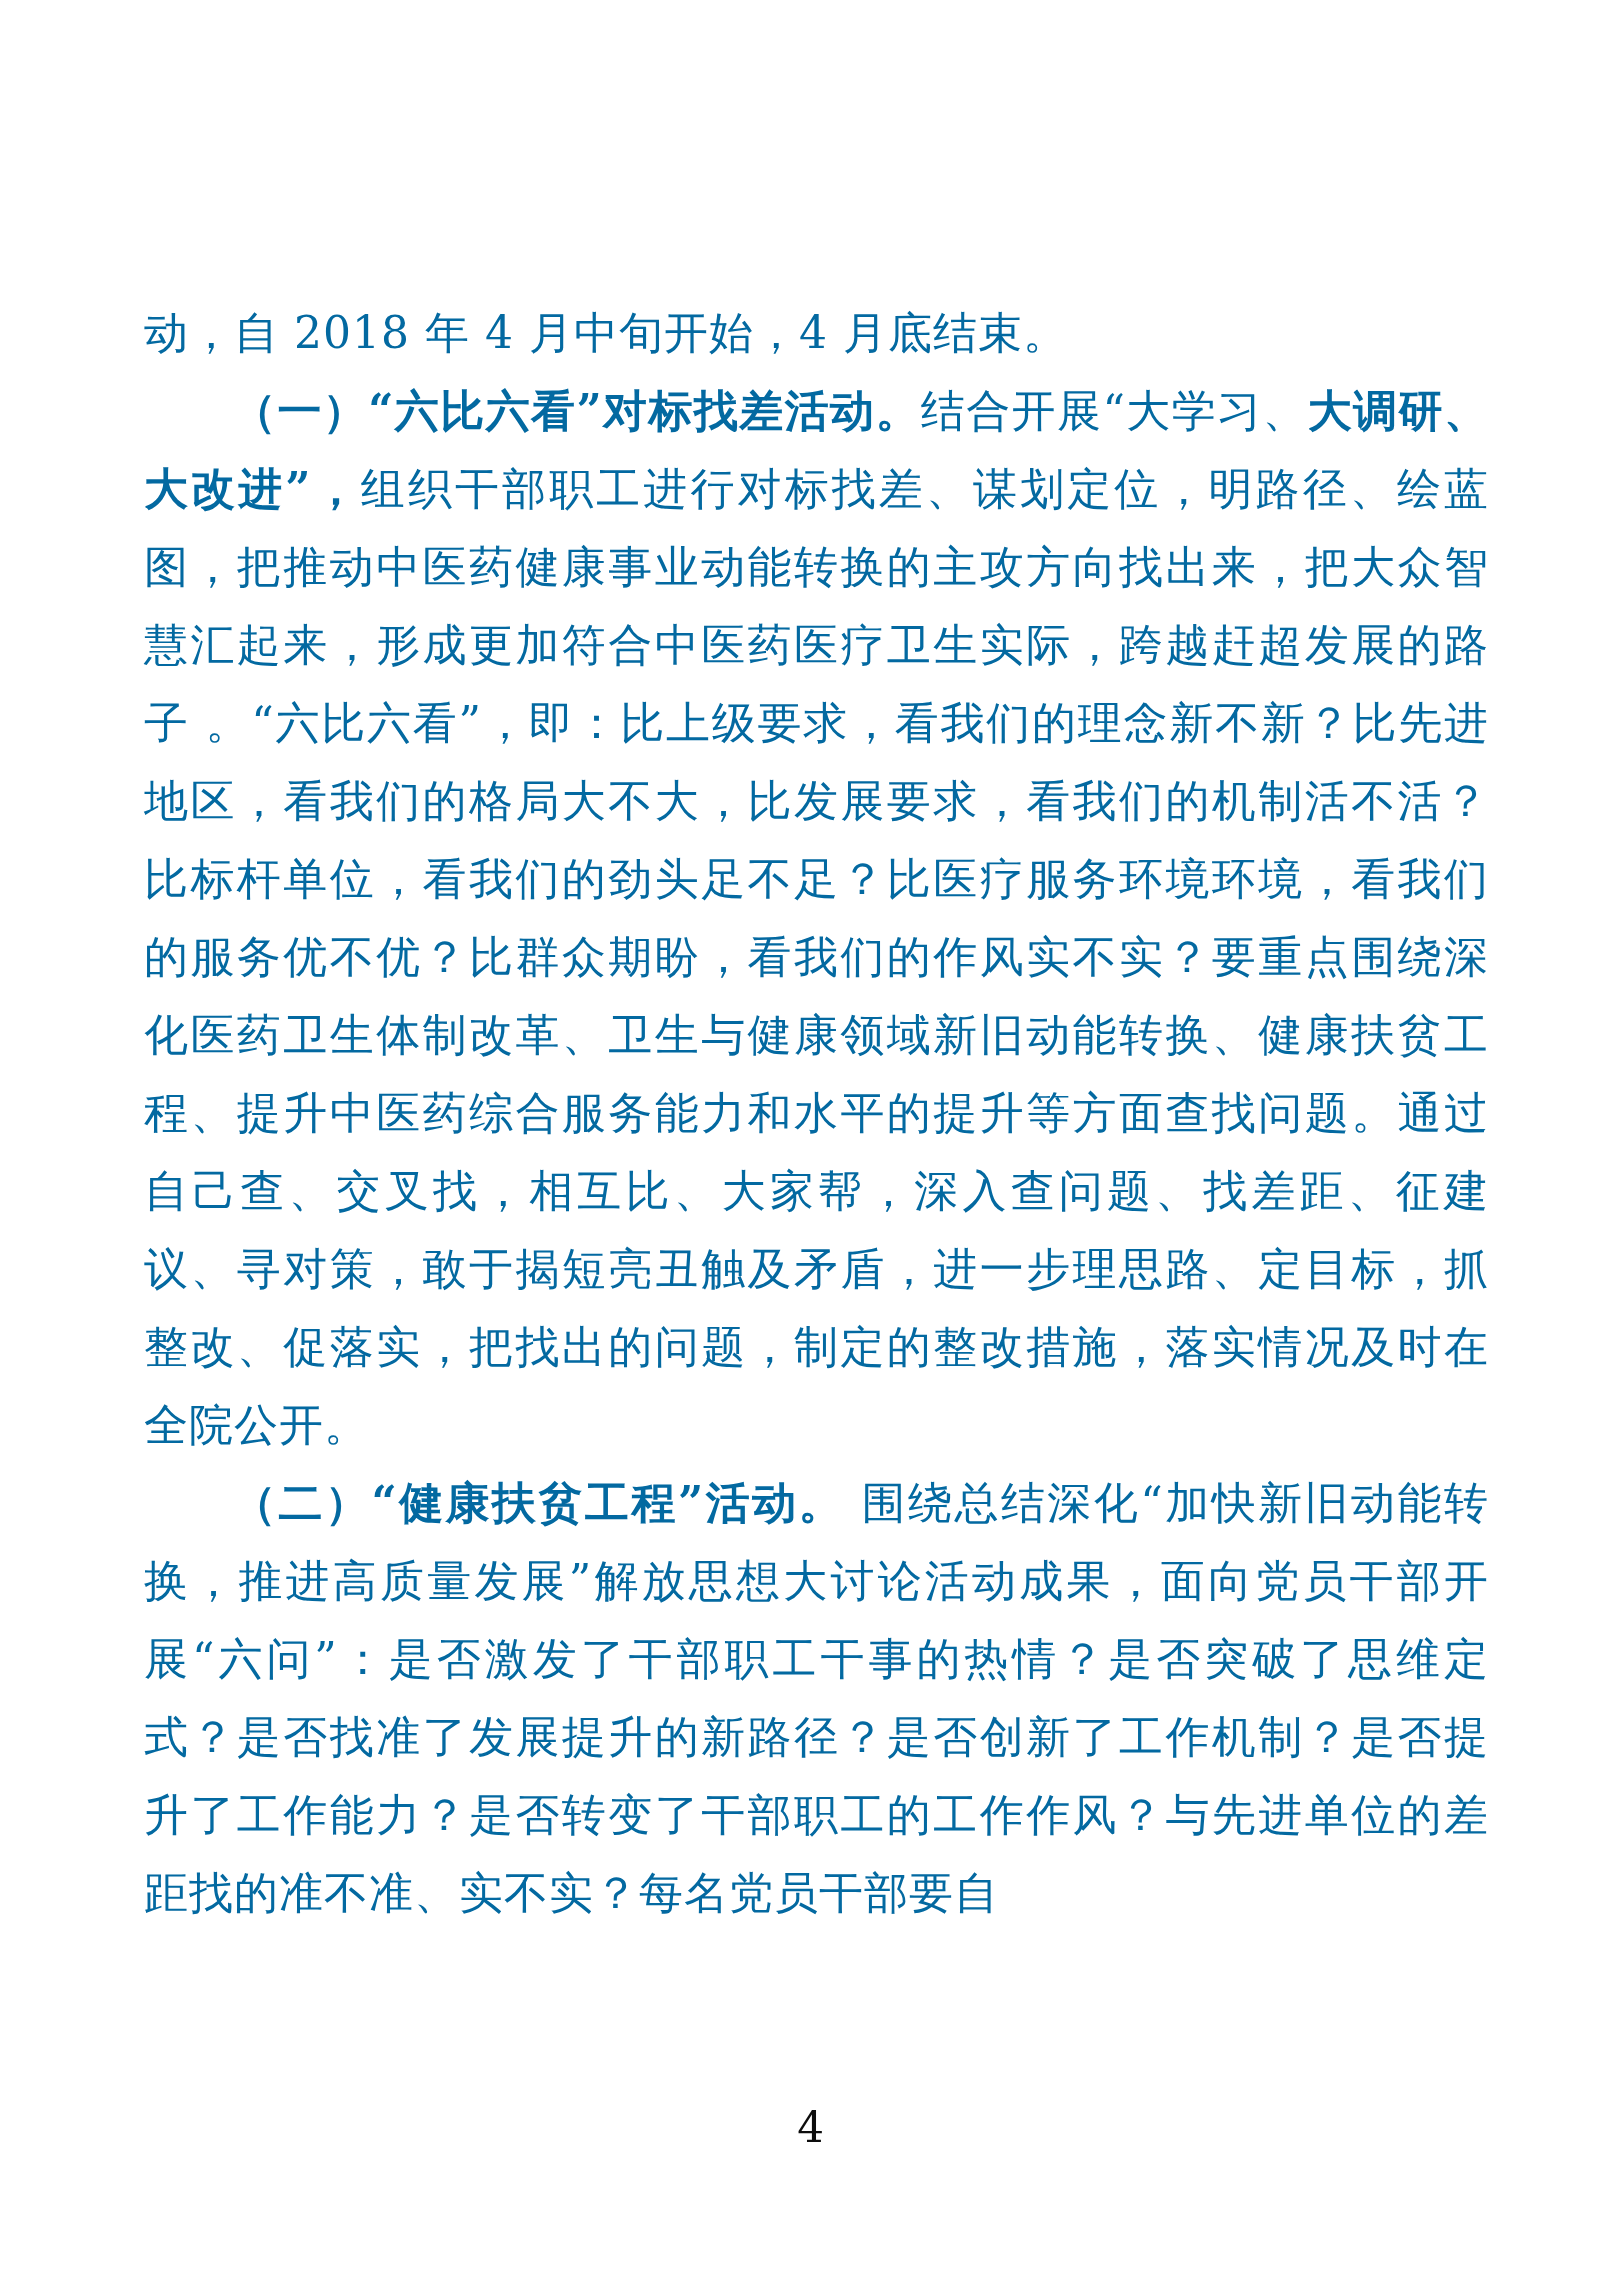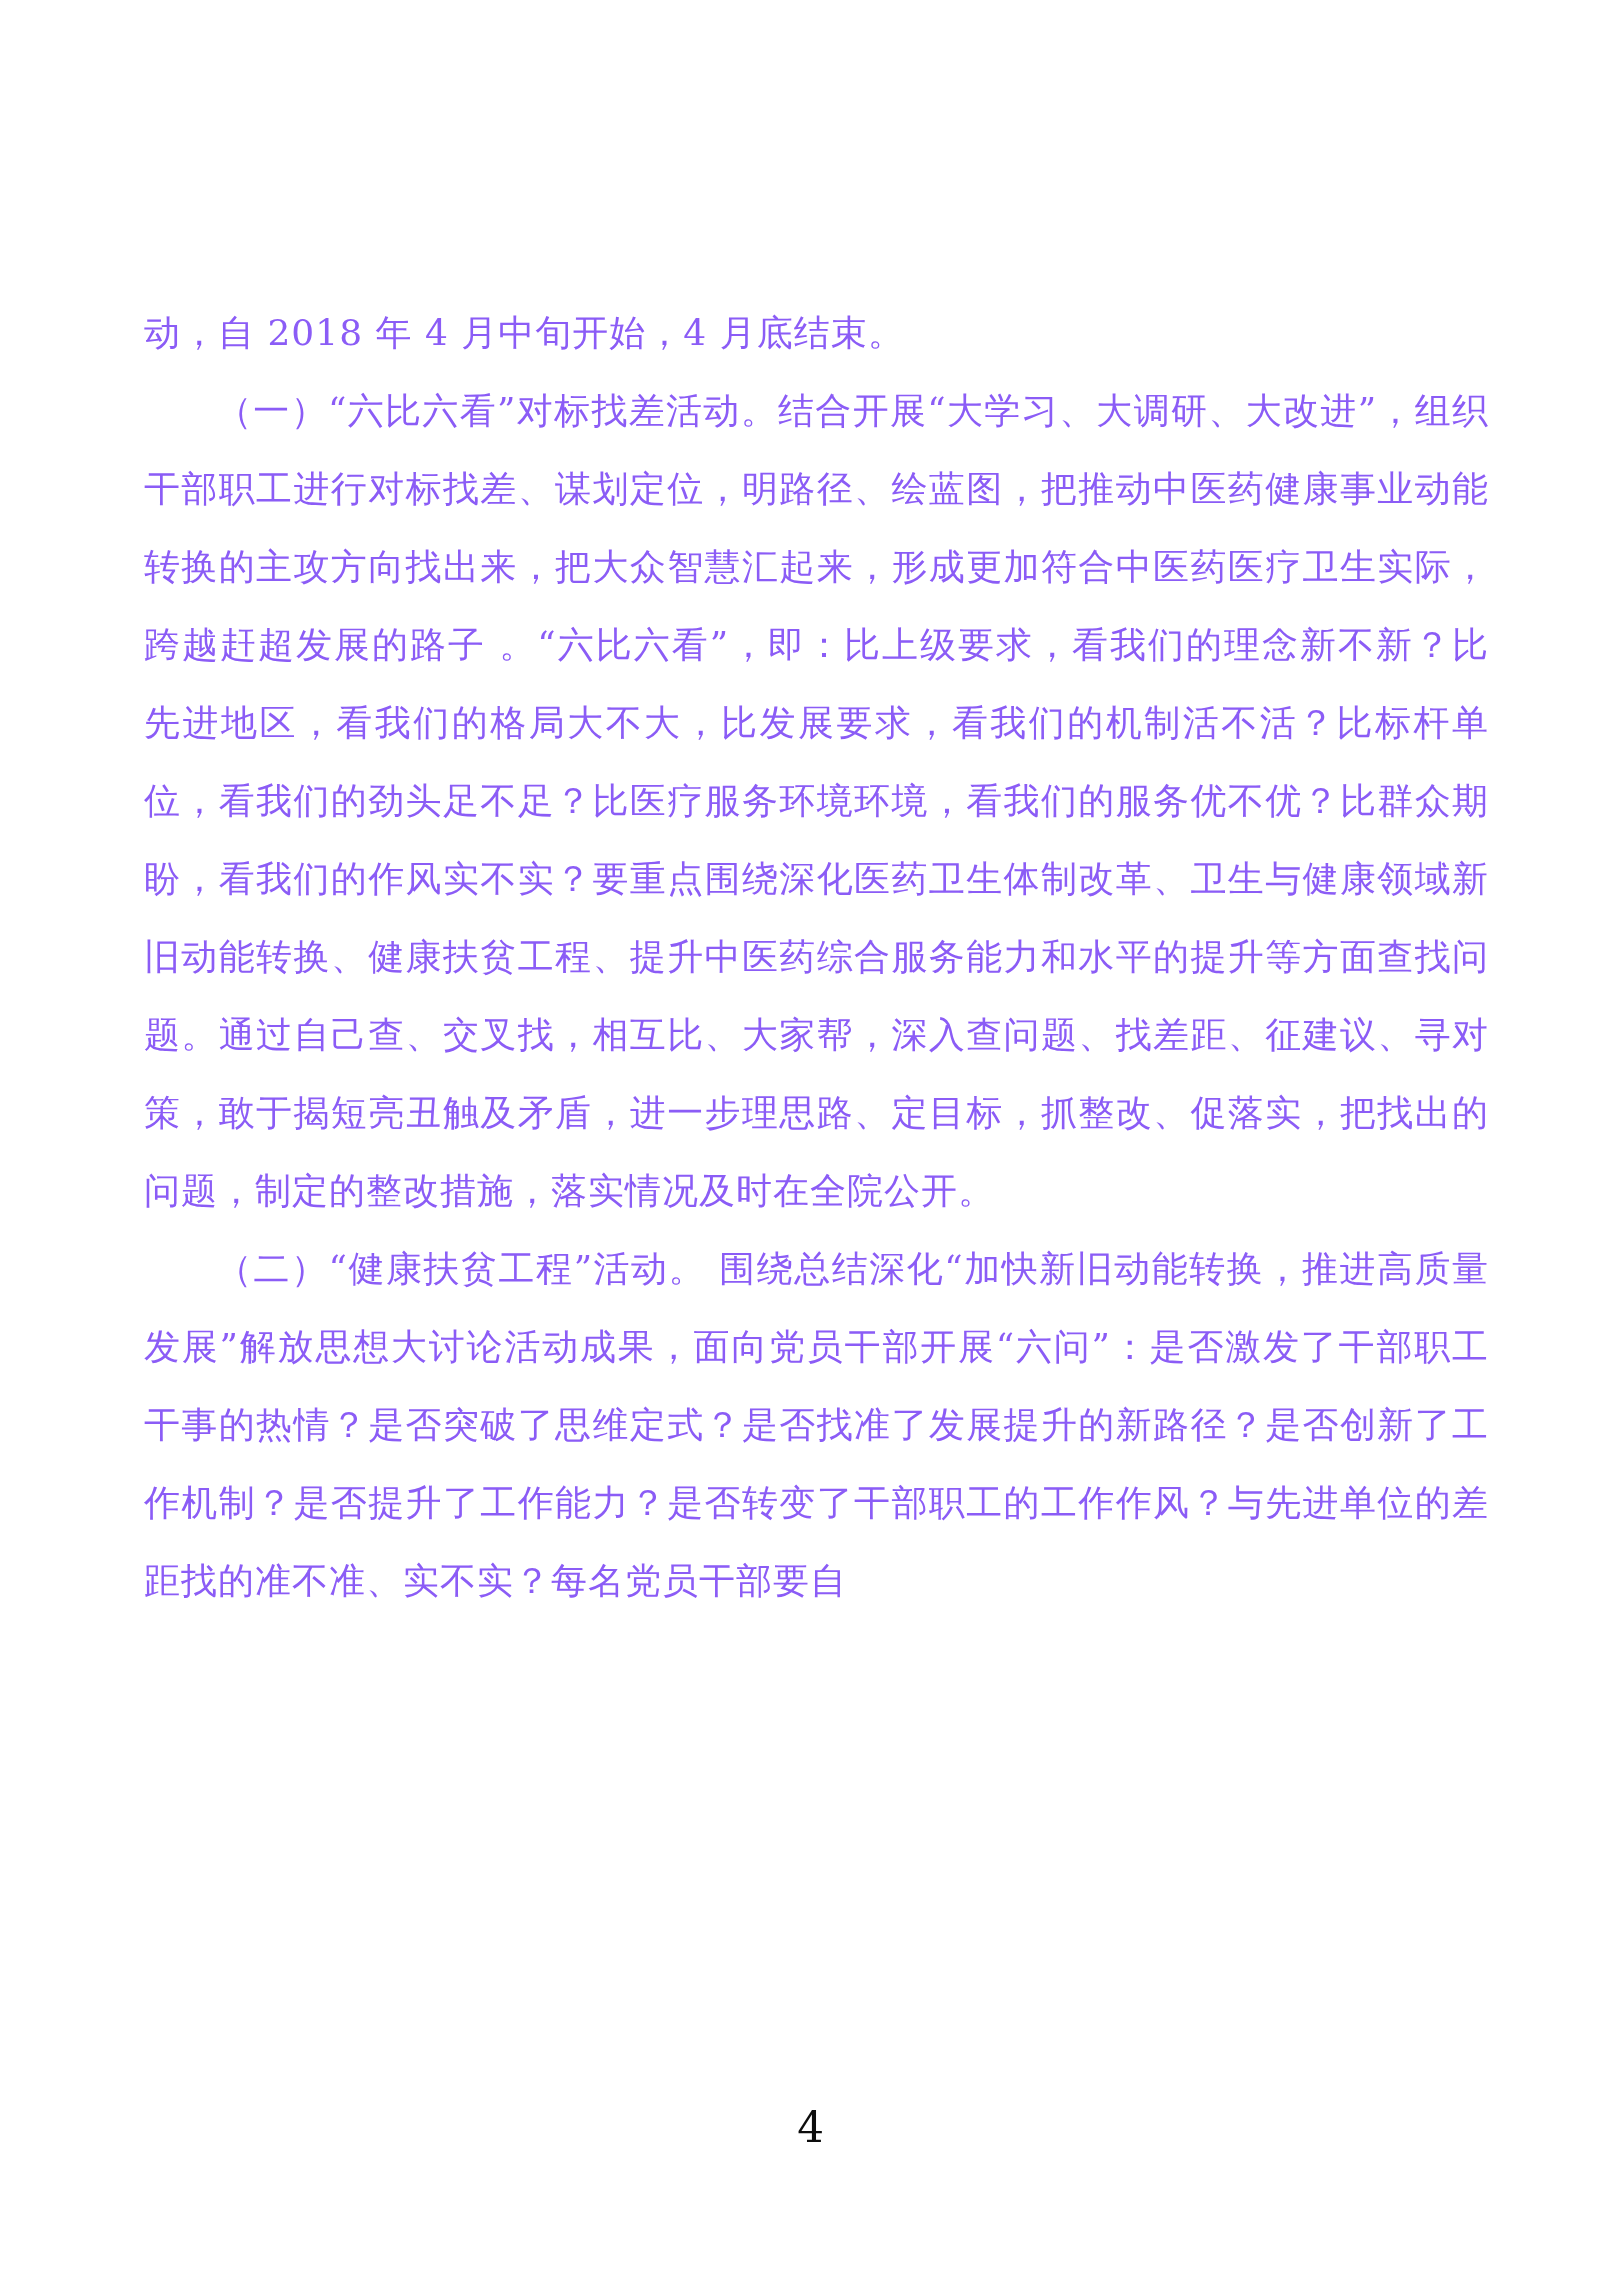--- a/index.html
+++ b/index.html
@@ -14,31 +14,31 @@
     background: #ffffff;
     margin: 0 auto;
     overflow: hidden;
     color: #0a0a0a;
   }
   .page-body {
     position: absolute;
     left: 144px;
     top: 294px;
     width: 1345px;
-    font-size: 36px;
+    font-size: 44px;
     line-height: 78px;
     text-align: justify;
     text-justify: inter-character;
     letter-spacing: 1px;
-    color: #8b5cf6;
+    color: #0369a1;
   }
   .para { margin: 0; }
   .para.indent { text-indent: 2em; }
   .run { font-weight: normal; }
-  .run.bold { font-weight: normal; }
+  .run.bold { font-weight: bold; }
   .page-number {
     position: absolute;
     top: 2103px;
     left: 0;
     width: 100%;
     text-align: center;
     font-size: 42px;
     line-height: 49px;
     color: #0d0d0d;
   }

